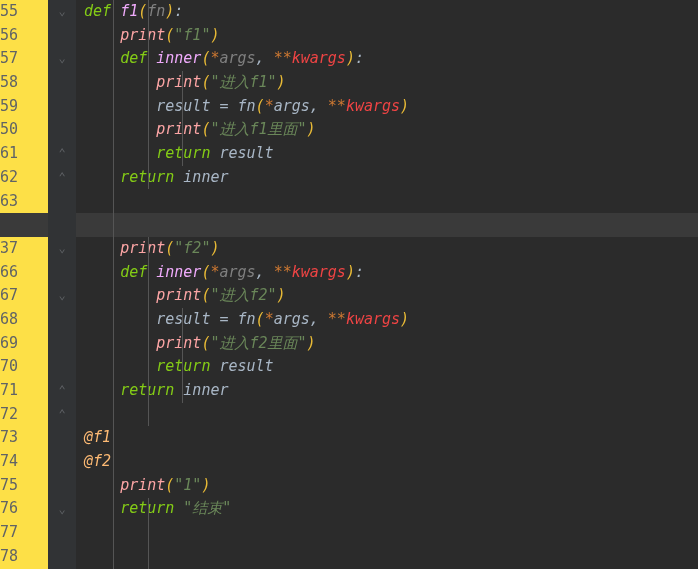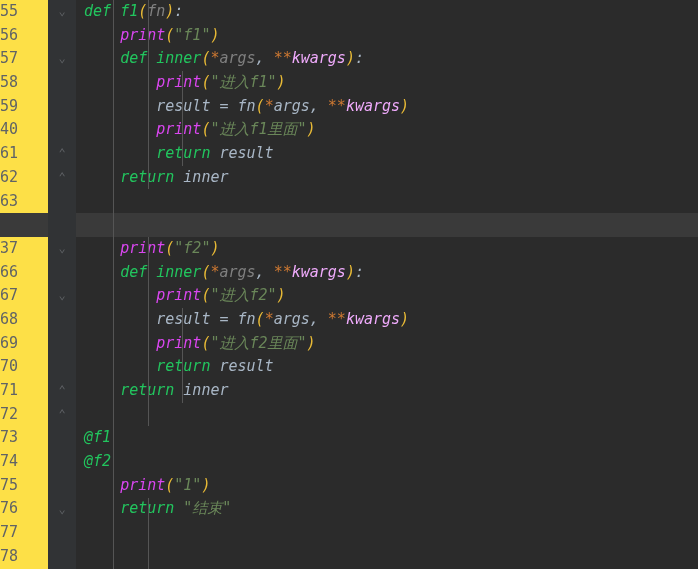--- a/index.html
+++ b/index.html
@@ -55,51 +55,51 @@
     white-space: pre;
   }
   .hl-current-full {
     position: absolute;
     left: 0;
     width: 698px;
     height: 23.7px;
     background: #3a3a3a;
     z-index: 0;
   }
-  .kw { color: #22c55e; }
-  .fn { color: #22c55e; }
+  .kw { color: #84cc16; }
+  .fn { color: #f0abfc; }
   .param { color: #808080; }
   .str { color: #6a8759; }
-  .bi { color: #d946ef; }
-  .decor { color: #22c55e; text-align: right; }
+  .bi { color: #fca5a5; }
+  .decor { color: #fdba74; text-align: right; }
   .punc { color: #a9b7c6; }
   .op { color: #a9b7c6; }
   .star { color: #cc7832; }
-  .kwarg { color: #f0abfc; }
+  .kwarg { color: #ef4444; }
   .bracket1 { color: #e8ba36; }
   .vline {
     position: absolute;
     width: 1px;
     background: #555555;
     top: 0;
   }
 </style>
 </head>
 <body>
 
 <div class="hl-current-full" style="top:213.3px;"></div>
 
 <div class="editor">
   <div class="gutter">
     <div class="gutter-line">55</div>
     <div class="gutter-line">56</div>
     <div class="gutter-line">57</div>
     <div class="gutter-line">58</div>
     <div class="gutter-line">59</div>
-    <div class="gutter-line">40</div>
+    <div class="gutter-line">50</div>
     <div class="gutter-line">61</div>
     <div class="gutter-line">62</div>
     <div class="gutter-line">63</div>
     <div class="gutter-line">64</div>
     <div class="gutter-line">37</div>
     <div class="gutter-line">66</div>
     <div class="gutter-line">67</div>
     <div class="gutter-line">68</div>
     <div class="gutter-line">69</div>
     <div class="gutter-line">70</div>

